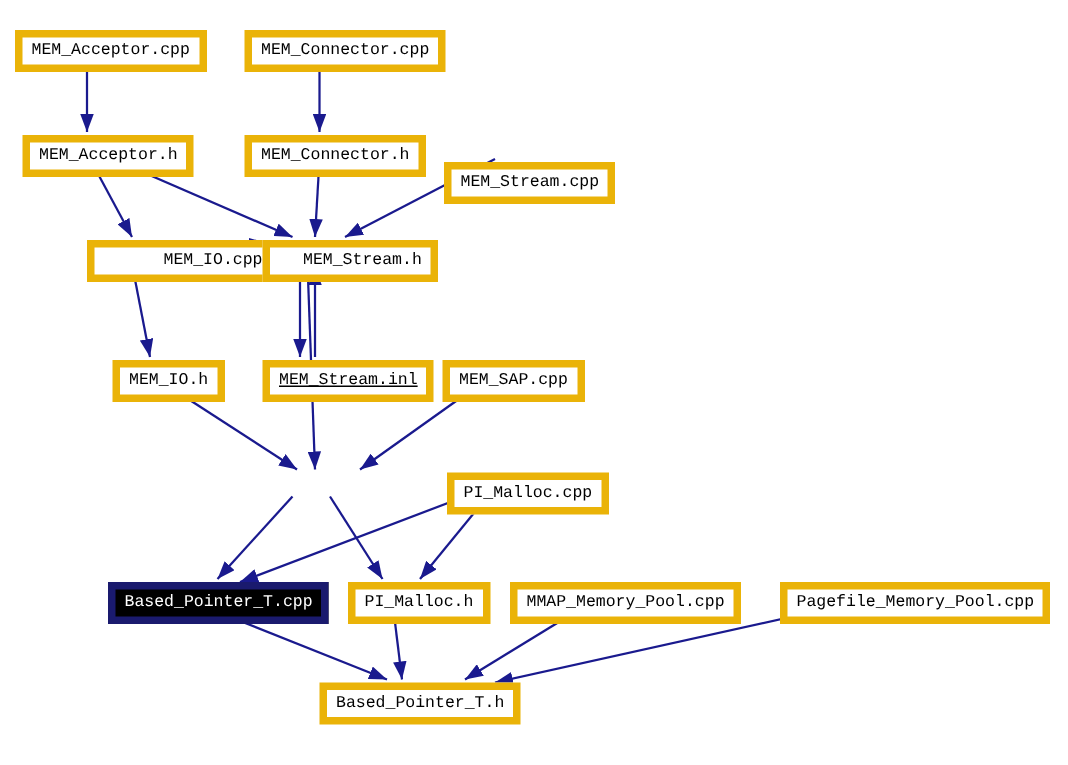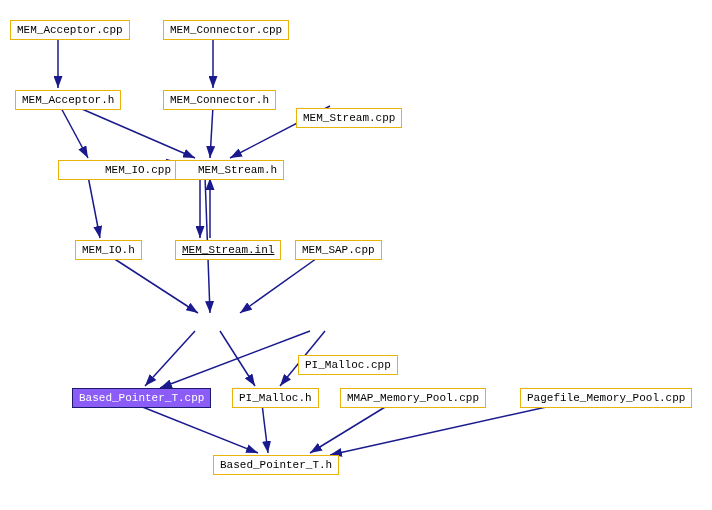--- a/index.html
+++ b/index.html
@@ -19,29 +19,29 @@
     }
     svg#arrows {
       position: absolute;
       top: 0; left: 0;
       width: 712px;
       height: 510px;
       pointer-events: none;
     }
     .node {
       position: absolute;
-      border: 1px solid #eab308;
+      border: 5px solid #eab308;
       background: #fff;
       padding: 3px 6px;
       white-space: nowrap;
       font-size: 11px;
       font-family: 'Courier New', monospace;
     }
     .node.highlighted {
-      background: #8b5cf6;
+      background: #000000;
       color: #fff;
       border-color: #1a1a6e;
     }
   </style>
 </head>
 <body>
 
 <div id="diagram">
   <svg id="arrows">
     <defs>
@@ -95,19 +95,19 @@
 <div class="node" style="left: 10px; top: 20px;">MEM_Acceptor.cpp</div>
     <div class="node" style="left: 163px; top: 20px;">MEM_Connector.cpp</div>
     <div class="node" style="left: 15px; top: 90px;">MEM_Acceptor.h</div>
     <div class="node" style="left: 163px; top: 90px;">MEM_Connector.h</div>
     <div class="node" style="left: 296px; top: 108px;">MEM_Stream.cpp</div>
     <div class="node" style="left: 58px; top: 160px; padding-left: 46px;">MEM_IO.cpp</div>
     <div class="node" style="left: 175px; top: 160px; padding-left: 22px;">MEM_Stream.h</div>
     <div class="node" style="left: 75px; top: 240px;">MEM_IO.h</div>
     <div class="node" style="left: 175px; top: 240px; text-decoration: underline;">MEM_Stream.inl</div>
     <div class="node" style="left: 295px; top: 240px;">MEM_SAP.cpp</div>
-    <div class="node" style="left: 298px; top: 315px; margin-top: 40px;">PI_Malloc.cpp</div>
+    <div class="node" style="left: 298px; top: 315px;">PI_Malloc.cpp</div>
     <div class="node highlighted" style="left: 72px; top: 388px;">Based_Pointer_T.cpp</div>
     <div class="node" style="left: 232px; top: 388px;">PI_Malloc.h</div>
     <div class="node" style="left: 340px; top: 388px;">MMAP_Memory_Pool.cpp</div>
     <div class="node" style="left: 520px; top: 388px;">Pagefile_Memory_Pool.cpp</div>
     <div class="node" style="left: 213px; top: 455px;">Based_Pointer_T.h</div>
   </div>
 
 </body></html>

